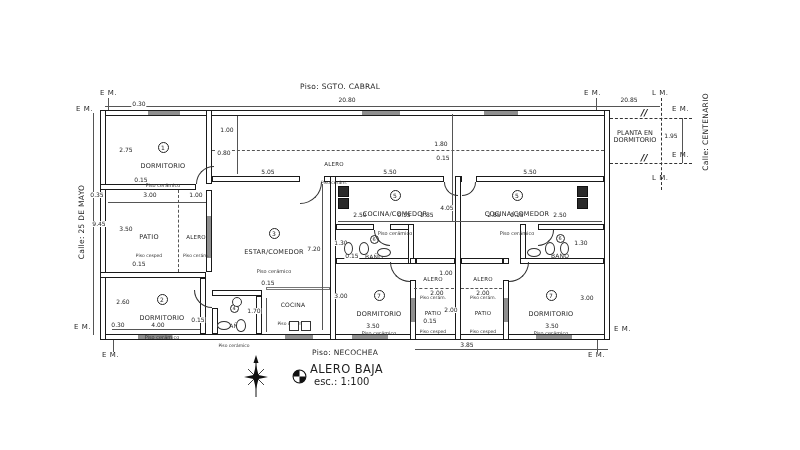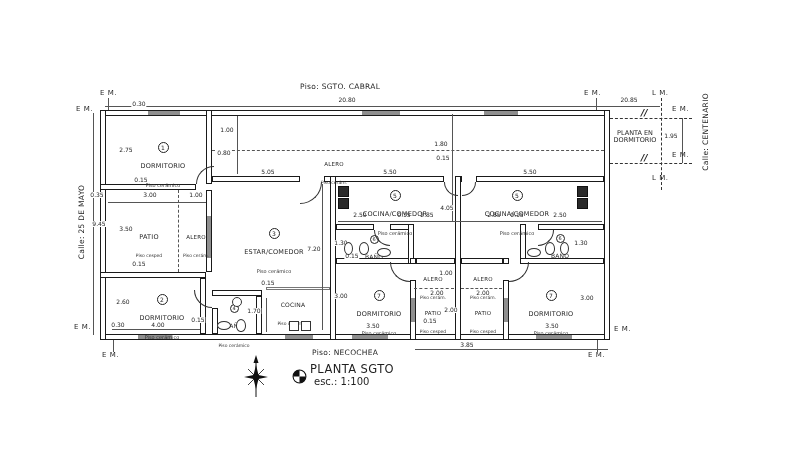--- a/index.html
+++ b/index.html
@@ -307,16 +307,16 @@
     </svg>
   </div>
 
   <div style="position:absolute;left:292px;top:369px;">
     <svg width="15" height="15" viewBox="0 0 14 14">
       <circle cx="7" cy="7" r="6" fill="none" stroke="#111" stroke-width="1"></circle>
       <path d="M7 1 A6 6 0 0 0 1 7 L7 7 Z" fill="#111"></path>
       <path d="M7 13 A6 6 0 0 0 13 7 L7 7 Z" fill="#111"></path>
     </svg>
   </div>
-  <div class="lbl" style="left:310px;top:363px;font-size:11.5px;letter-spacing:.4px;">PLANTA SGTO</div>
+  <div class="lbl" style="left:310px;top:363px;font-size:11.5px;letter-spacing:.4px;">ALERO BAJA</div>
   <div class="lbl" style="left:314px;top:377px;font-size:10px;">esc.: 1:100</div>
 
 </div>
 
 </body></html>

